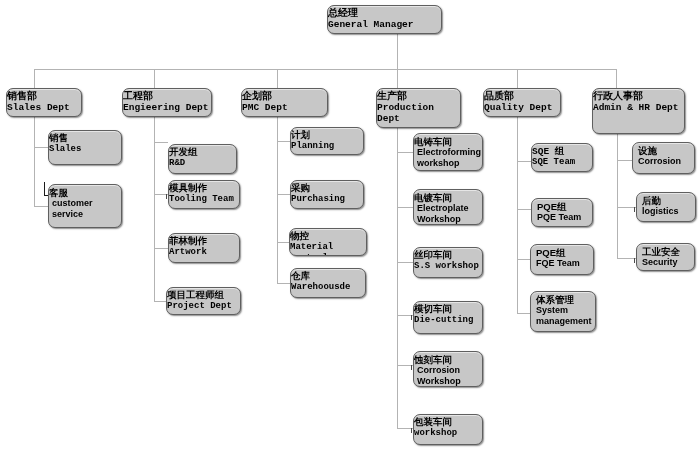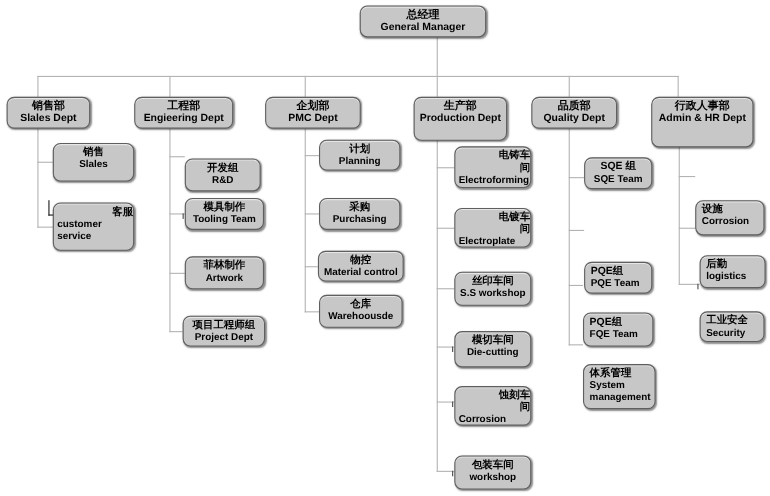--- a/index.html
+++ b/index.html
@@ -5,23 +5,23 @@
   html,body{margin:0;padding:0;background:#fff;}
   .stage{position:relative;width:700px;height:451px;background:#ffffff;
          font-family:"Liberation Sans",sans-serif;overflow:hidden;}
   .node{position:absolute;background:#c7c7c7;border:1px solid #5f5f5f;border-radius:7px;
         box-shadow:1px 1px 1.5px rgba(0,0,0,.45), inset 0 1px 0 rgba(255,255,255,.55);
         color:#000;font-weight:bold;overflow:hidden;padding-top:2px;box-sizing:border-box;}
   .node .zh{display:block;font-size:9.5px;line-height:11px;}
   .node .en{display:block;font-size:9px;line-height:11px;word-wrap:break-word;}
   .big .zh{font-size:10px;}
   .big .en{font-size:9.5px;}
-  .center{text-align:center;}
-  .left{text-align:left;padding-left:5px;margin-top:40px;}
-  .mixed .zh{text-align:right;padding-left:32px;}
+  .center{text-align:left;font-family:Liberation Mono, monospace;}
+  .left{text-align:left;padding-left:5px;}
+  .mixed .zh{text-align:left;}
   .mixed .en{text-align:left;padding-left:3px;}
   .h,.v{position:absolute;background:#b3b3b3;}
   .h{height:1px;}
   .v{width:1px;}
   .tick{position:absolute;width:1px;height:5px;background:#4a4a4a;}
   .artifact{position:absolute;background:#1a1a1a;}
 </style>
 </head>
 <body>
 

